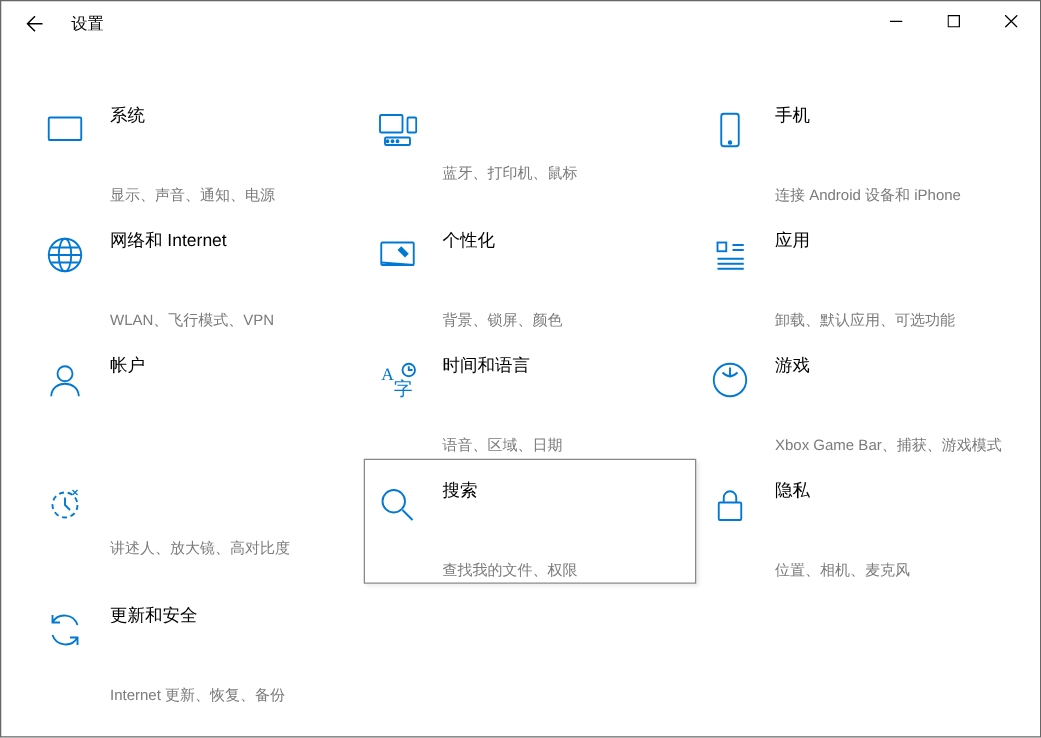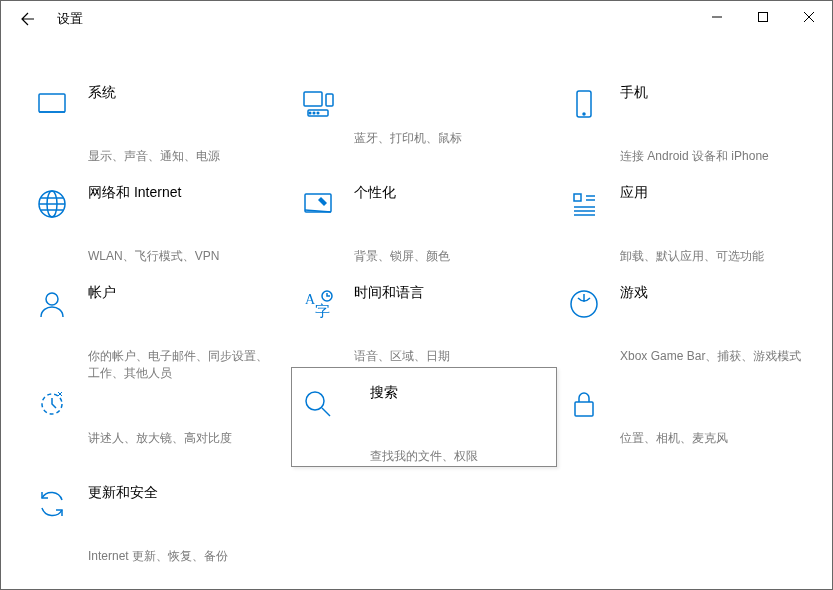--- a/index.html
+++ b/index.html
@@ -8,21 +8,21 @@
 
   .titlebar { height: 36px; display: flex; align-items: center; padding-left: 8px; text-align: center; }
   .back-btn { width: 38px; height: 36px; display: flex; align-items: center; justify-content: center; cursor: pointer; }
   .title { font-size: 13px; margin-left: 10px; }
   .win-controls { position: absolute; top: 0; right: 0; display: flex; }
   .wc-btn { width: 46px; height: 32px; display: flex; align-items: center; justify-content: center; cursor: pointer; }
 
   .content { padding: 30px 0 0 0; }
   .grid { display: grid; grid-template-columns: repeat(3, 266px); column-gap: 0; row-gap: 0; padding-left: 24px; padding-right: 40px; }
   .tile { display: flex; align-items: flex-start; padding: 16px 12px 16px 6px; height: 100px; cursor: pointer; border: 1px solid transparent; }
-  .tile.selected { border: 1px solid #888; box-shadow: 2px 2px 3px rgba(0,0,0,0.08); gap: 16px; }
+  .tile.selected { border: 1px solid #888; box-shadow: 2px 2px 3px rgba(0,0,0,0.08); }
   .tile .icon { width: 40px; flex: 0 0 40px; display: flex; align-items: flex-start; justify-content: center; margin-right: 16px; margin-top: 4px; }
   .tile .txt { flex: 1; }
   .tile h3 { font-size: 14px; font-weight: 500; color: #000; margin-bottom: 4px; }
   .tile p { font-size: 12px; color: #7b7b7b; line-height: 1.4; margin-top: 46px; }
   svg { display: block; }
 </style>
 </head>
 <body>
 
 <div class="titlebar">
@@ -133,21 +133,20 @@
       </div>
       <div class="tile">
         <div class="icon">
           <svg width="32" height="32" viewBox="0 0 32 32" fill="none" stroke="#0078d4" stroke-width="1.5">
             <circle cx="16" cy="11" r="6"></circle>
             <path d="M5 29 C5 22 11 19 16 19 C21 19 27 22 27 29"></path>
           </svg>
         </div>
         <div class="txt">
           <h3>帐户</h3>
-          <p>你的帐户、电子邮件、同步设置、工作、其他人员</p>
         </div>
       </div>
       <div class="tile">
         <div class="icon">
           <svg width="32" height="32" viewBox="0 0 32 32" fill="none" stroke="#0078d4" stroke-width="1.5">
             <text x="3" y="16" font-size="14" fill="#0078d4" stroke="none" font-family="Segoe UI">A</text>
             <text x="13" y="28" font-size="15" fill="#0078d4" stroke="none">字</text>
             <circle cx="25" cy="8" r="5"></circle>
             <path d="M25 5 V8 H28"></path>
           </svg>
@@ -194,20 +193,21 @@
         </div>
       </div>
       <div class="tile">
         <div class="icon">
           <svg width="32" height="32" viewBox="0 0 32 32" fill="none" stroke="#0078d4" stroke-width="1.5">
             <rect x="7" y="14" width="18" height="14" rx="1"></rect>
             <path d="M11 14 V10 a5 5 0 0 1 10 0 V14"></path>
           </svg>
         </div>
         <div class="txt">
+          <h3>隐私</h3>
           <p>位置、相机、麦克风</p>
         </div>
       </div>
       <div class="tile">
         <div class="icon">
           <svg width="32" height="32" viewBox="0 0 32 32" fill="none" stroke="#0078d4" stroke-width="1.5">
             <path d="M26 12 A11 11 0 0 0 6 10 M6 20 A11 11 0 0 0 26 22"></path>
             <path d="M6 4 V10 H12 M26 28 V22 H20"></path>
           </svg>
         </div>

